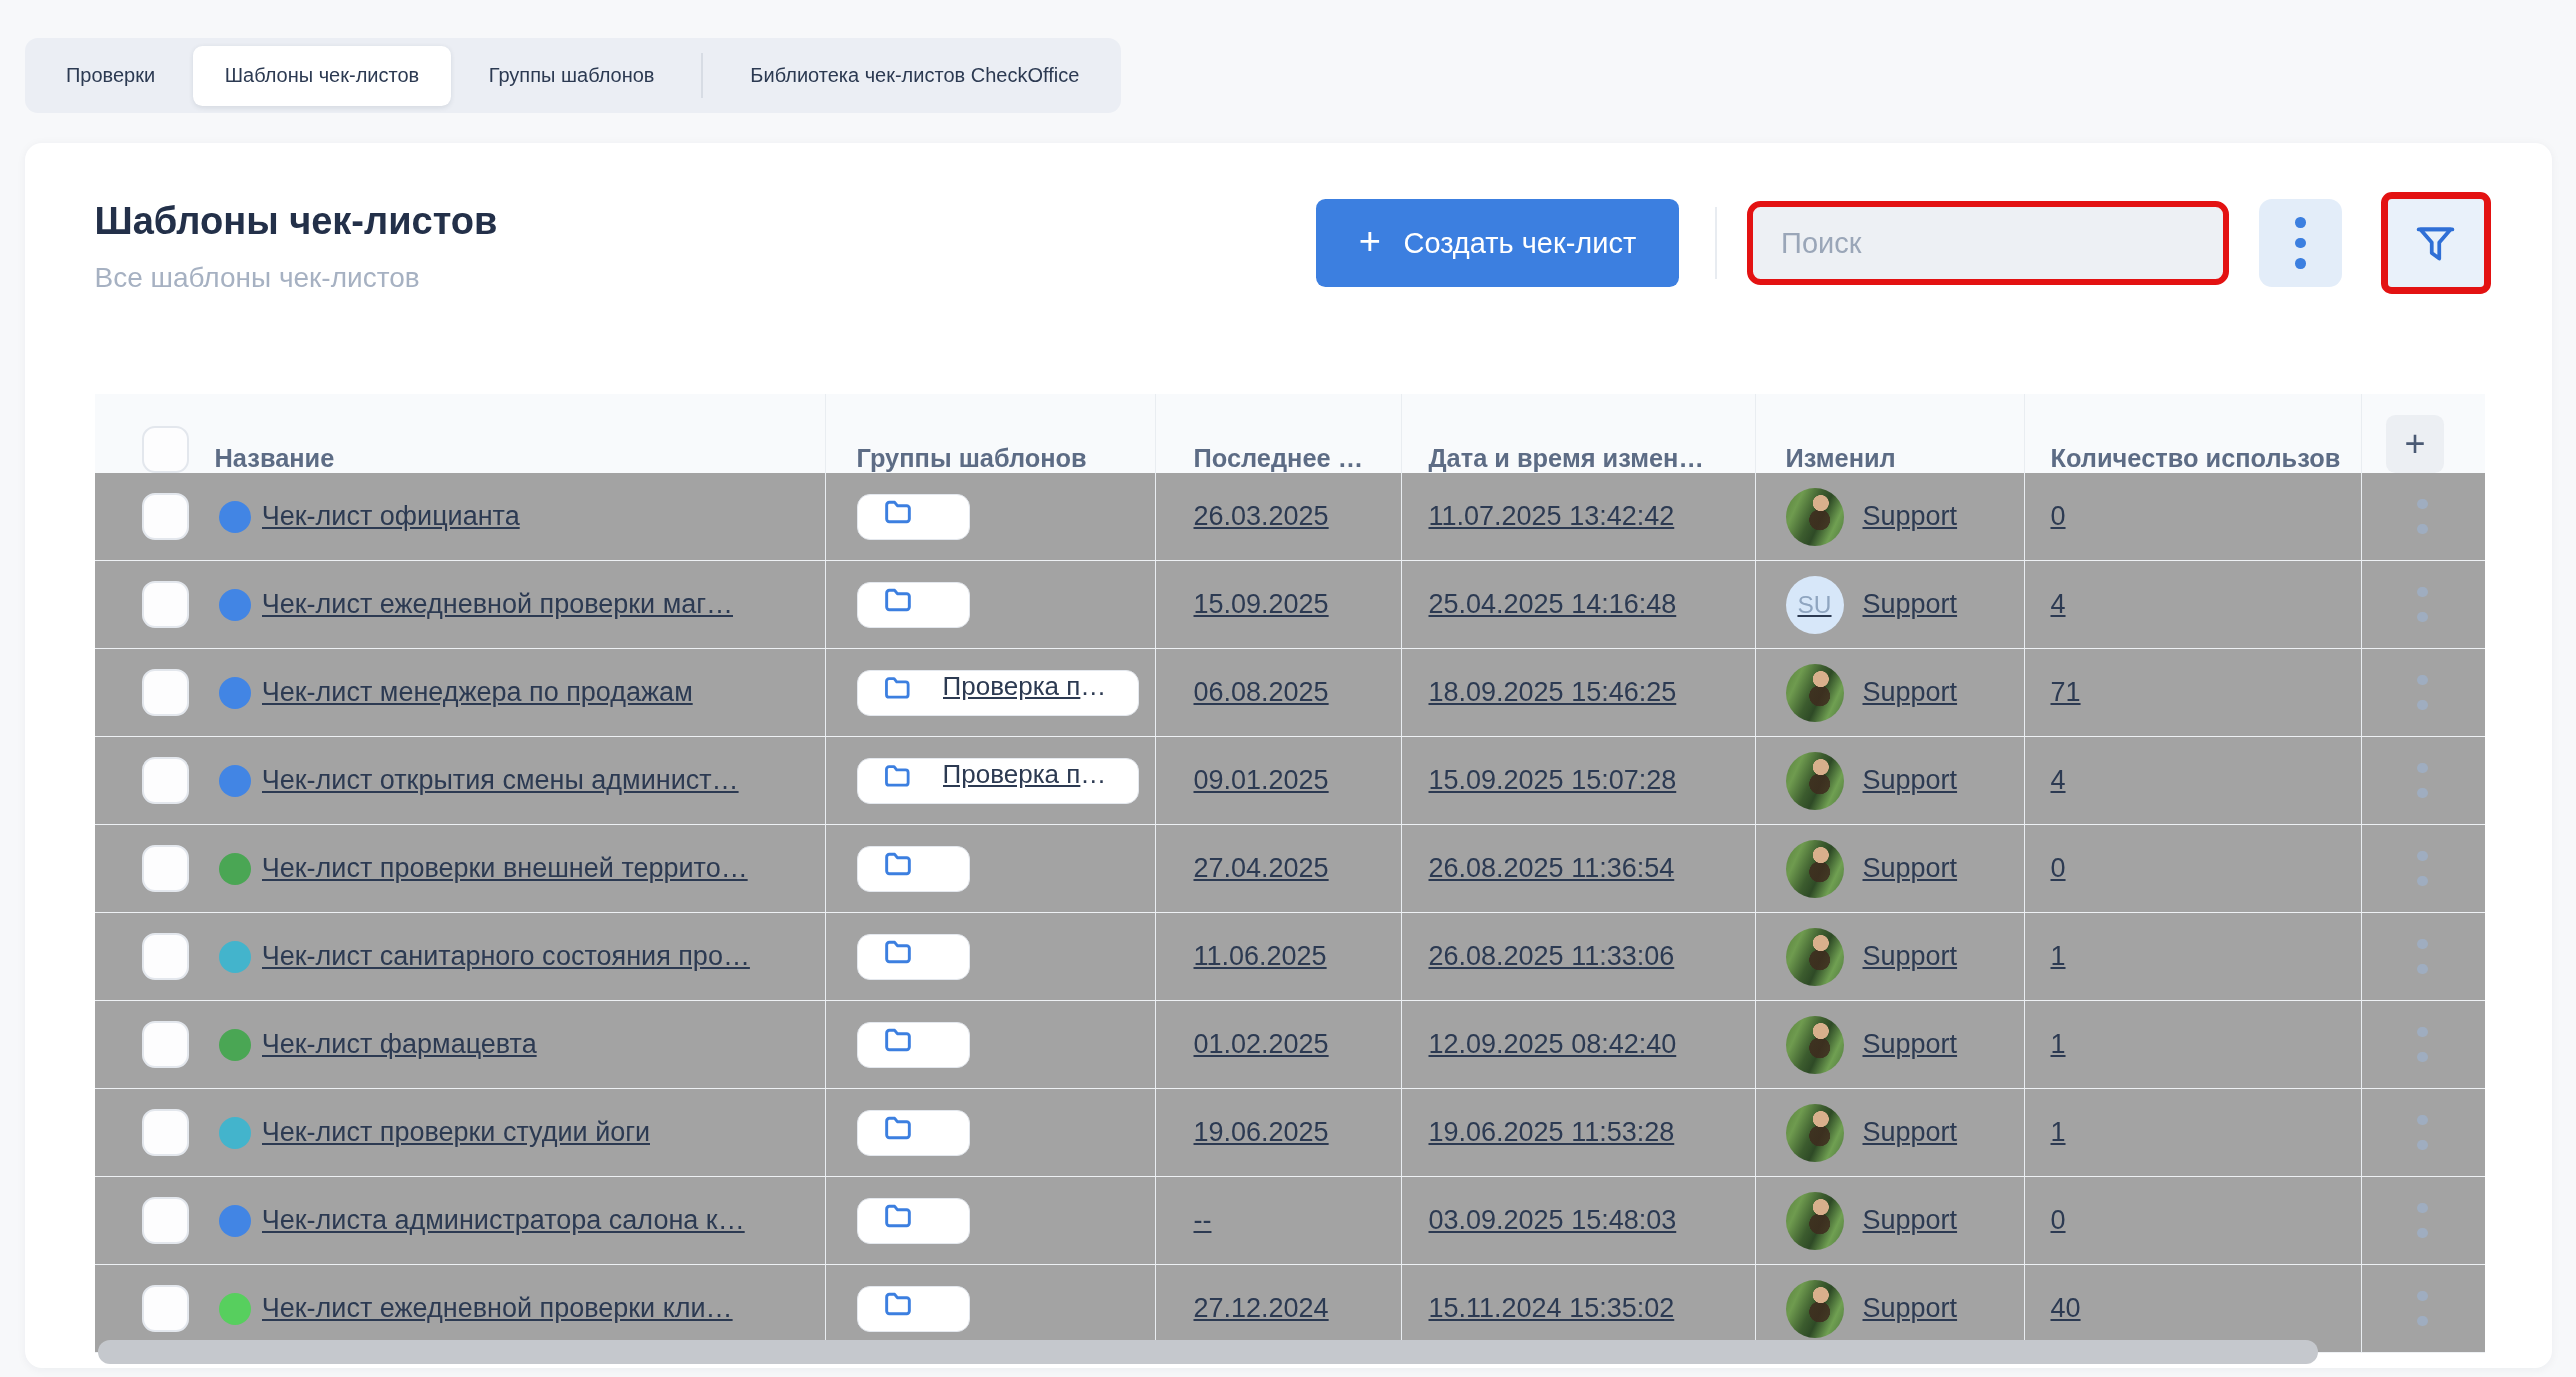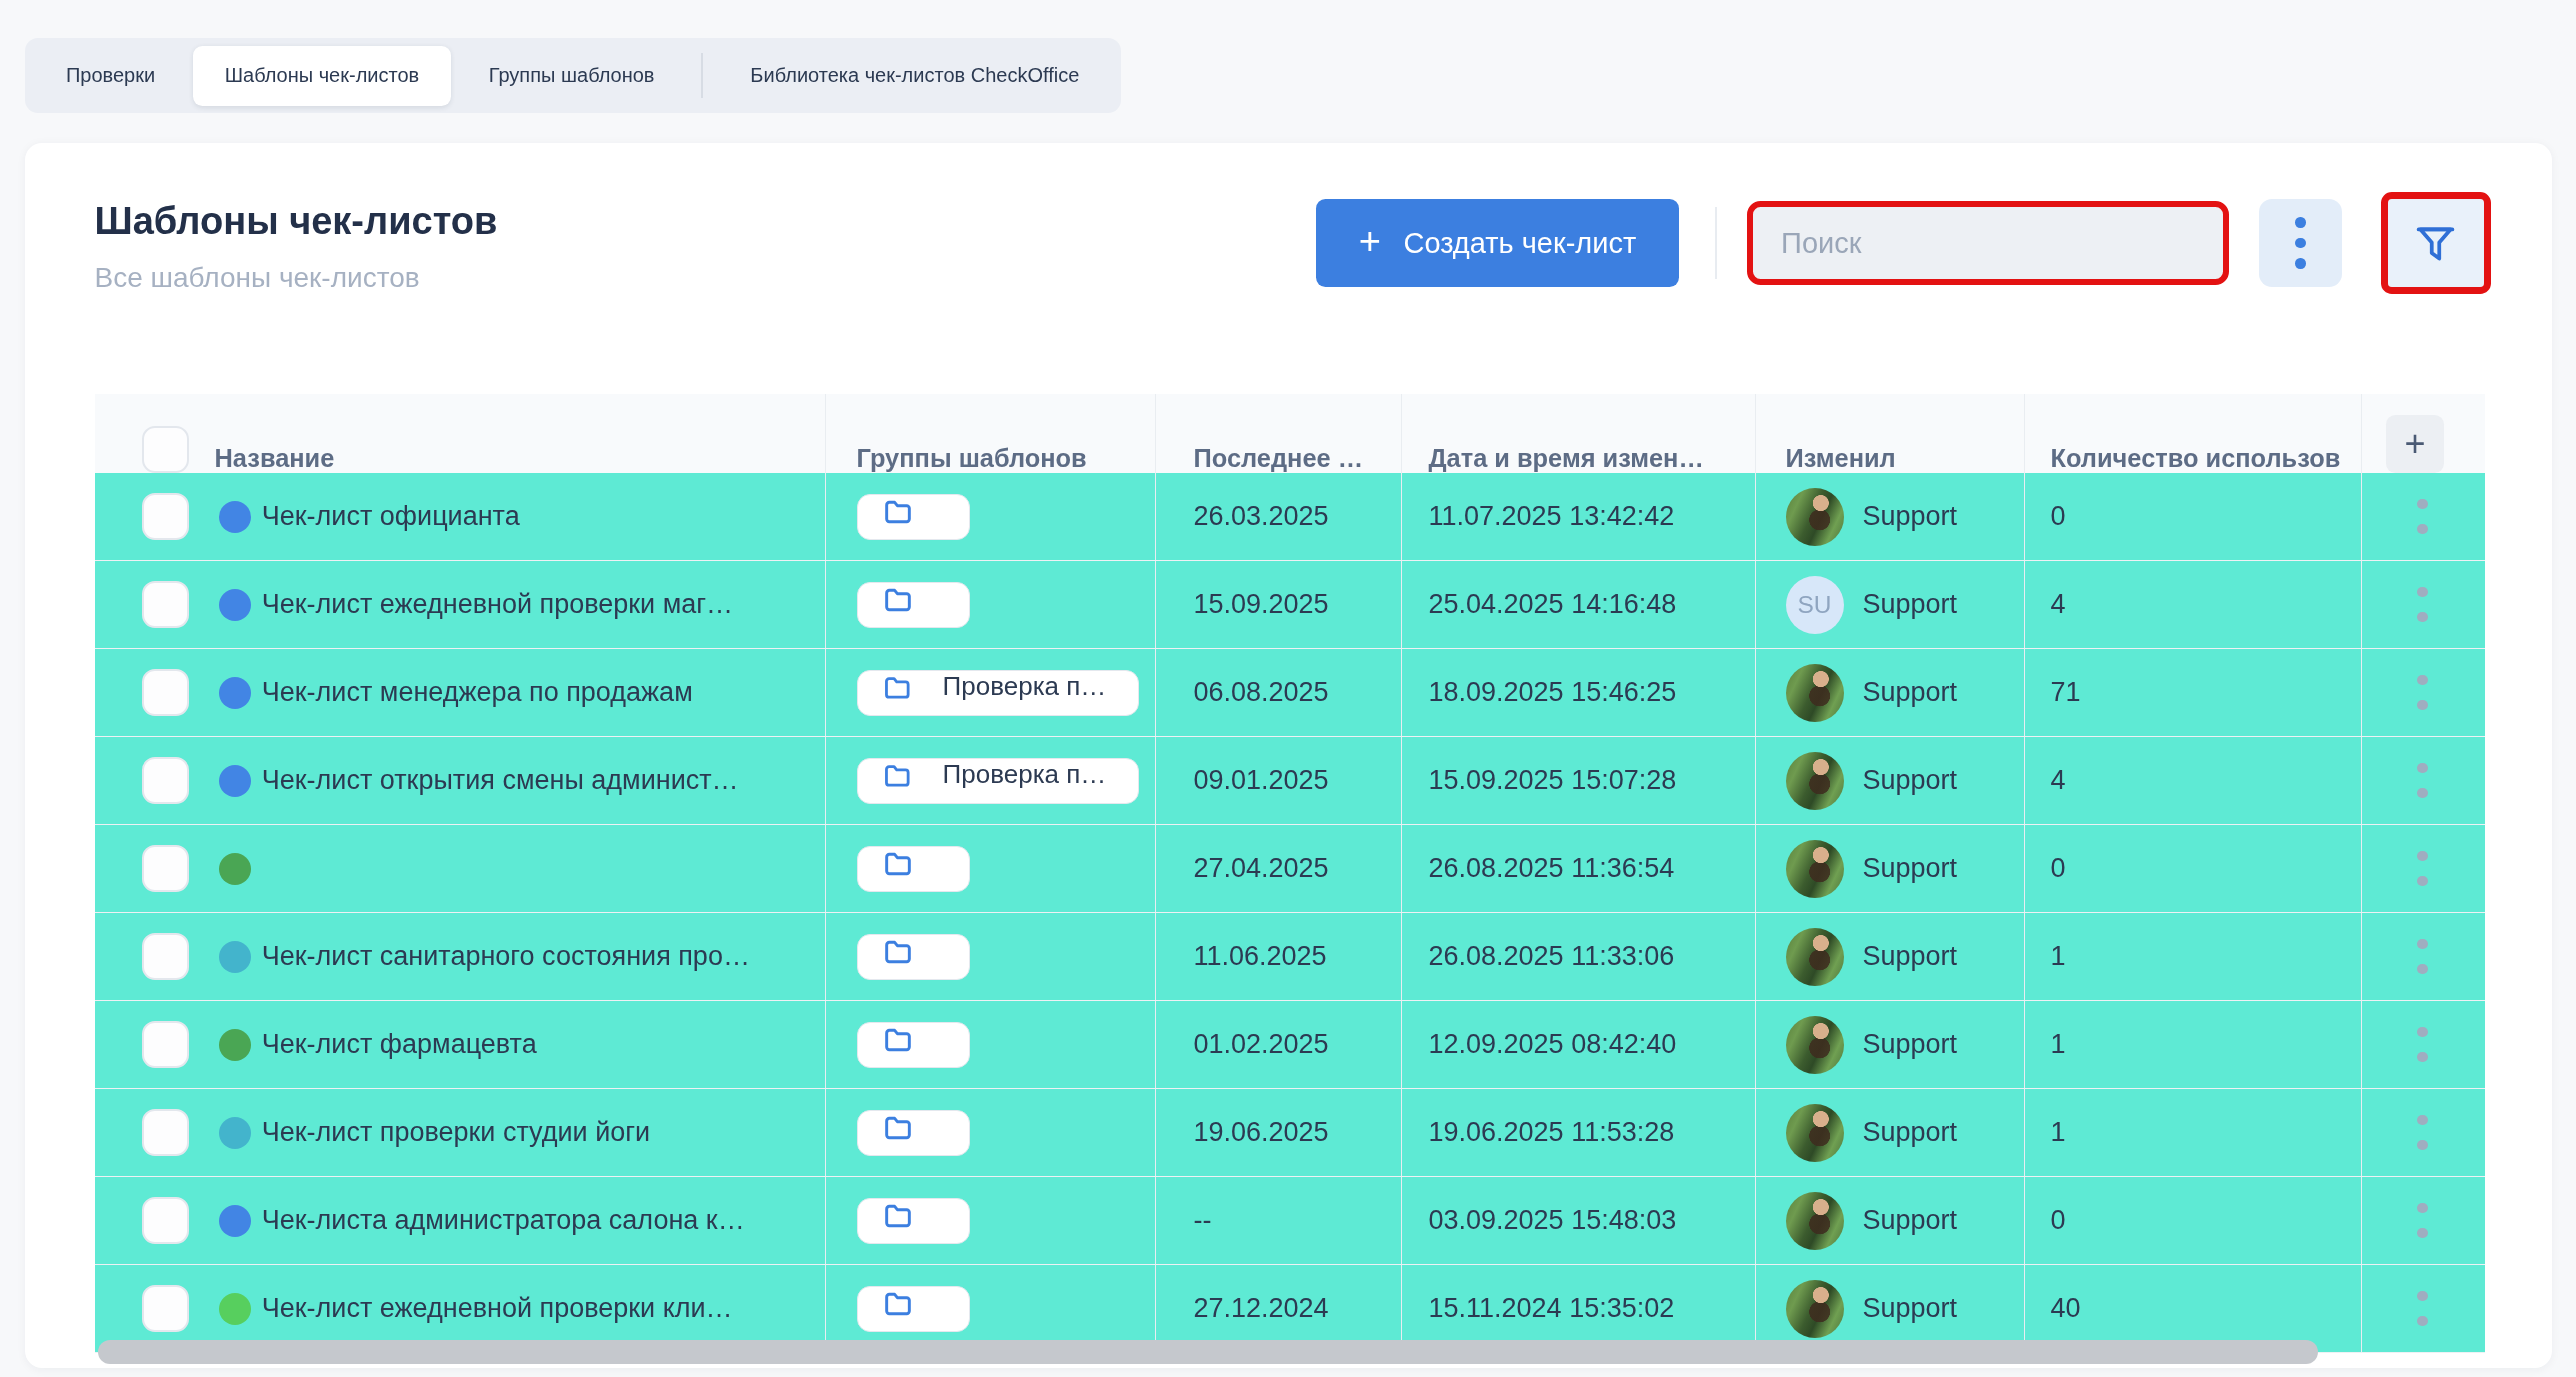--- a/index.html
+++ b/index.html
@@ -45,21 +45,21 @@
 
   
   .table { width:2390px; }
   .thead, .trow { display:grid;
     grid-template-columns:731px 330px 246px 354px 269px 337px 122px; }
   .thead { height:79px; background:#f8fafc; }
   .thead .cell { display:flex; align-items:flex-end; font-size:25.4px; font-weight:700;
     color:#5d6c85; overflow:hidden; white-space:nowrap; }
   .cell { border-right:1.9px solid #e9edf1; }
   .cell:last-child { border-right:none; }
-  .trow { height:88px; border-bottom:1.9px solid #eef1f4; background:#5eead4; }
+  .trow { height:88px; border-bottom:1.9px solid #eef1f4; background:#a3a3a3;text-decoration:underline; }
   .trow .cell { display:flex; align-items:center; font-size:27px; color:#2c3a52;
     overflow:hidden; white-space:nowrap; }
 
   .c-name   { padding-left:47px; }
   .c-group  { padding-left:31px; }
   .c-last   { padding-left:38px; }
   .c-dt     { padding-left:27px; }
   .c-user   { padding-left:30px; }
   .c-count  { padding-left:26px; }
   .c-act    { justify-content:center; }
@@ -302,20 +302,21 @@
               <i></i>
               <i></i>
             </span>
     </div>
   </div>
 
   <div class="trow">
     <div class="cell c-name">
       <span class="checkbox"></span>
       <span class="dot" style="background: rgb(74, 166, 84);"></span>
+      <span class="row-name">Чек-лист проверки внешней террито…</span>
     </div>
     <div class="cell c-group">
       <span class="chip" hidden="">
         <svg width="32" height="32" viewBox="0 0 24 24" fill="none" stroke="#3c7fe0" stroke-width="2.2" stroke-linecap="round" stroke-linejoin="round">
           <path d="M3.5 7.5c0-1.1.9-2 2-2h4l2 2.5h7c1.1 0 2 .9 2 2v8c0 1.1-.9 2-2 2h-13c-1.1 0-2-.9-2-2z"></path>
         </svg>
         <span class="chip-label"></span>
       </span>
     </div>
     <div class="cell c-last">

